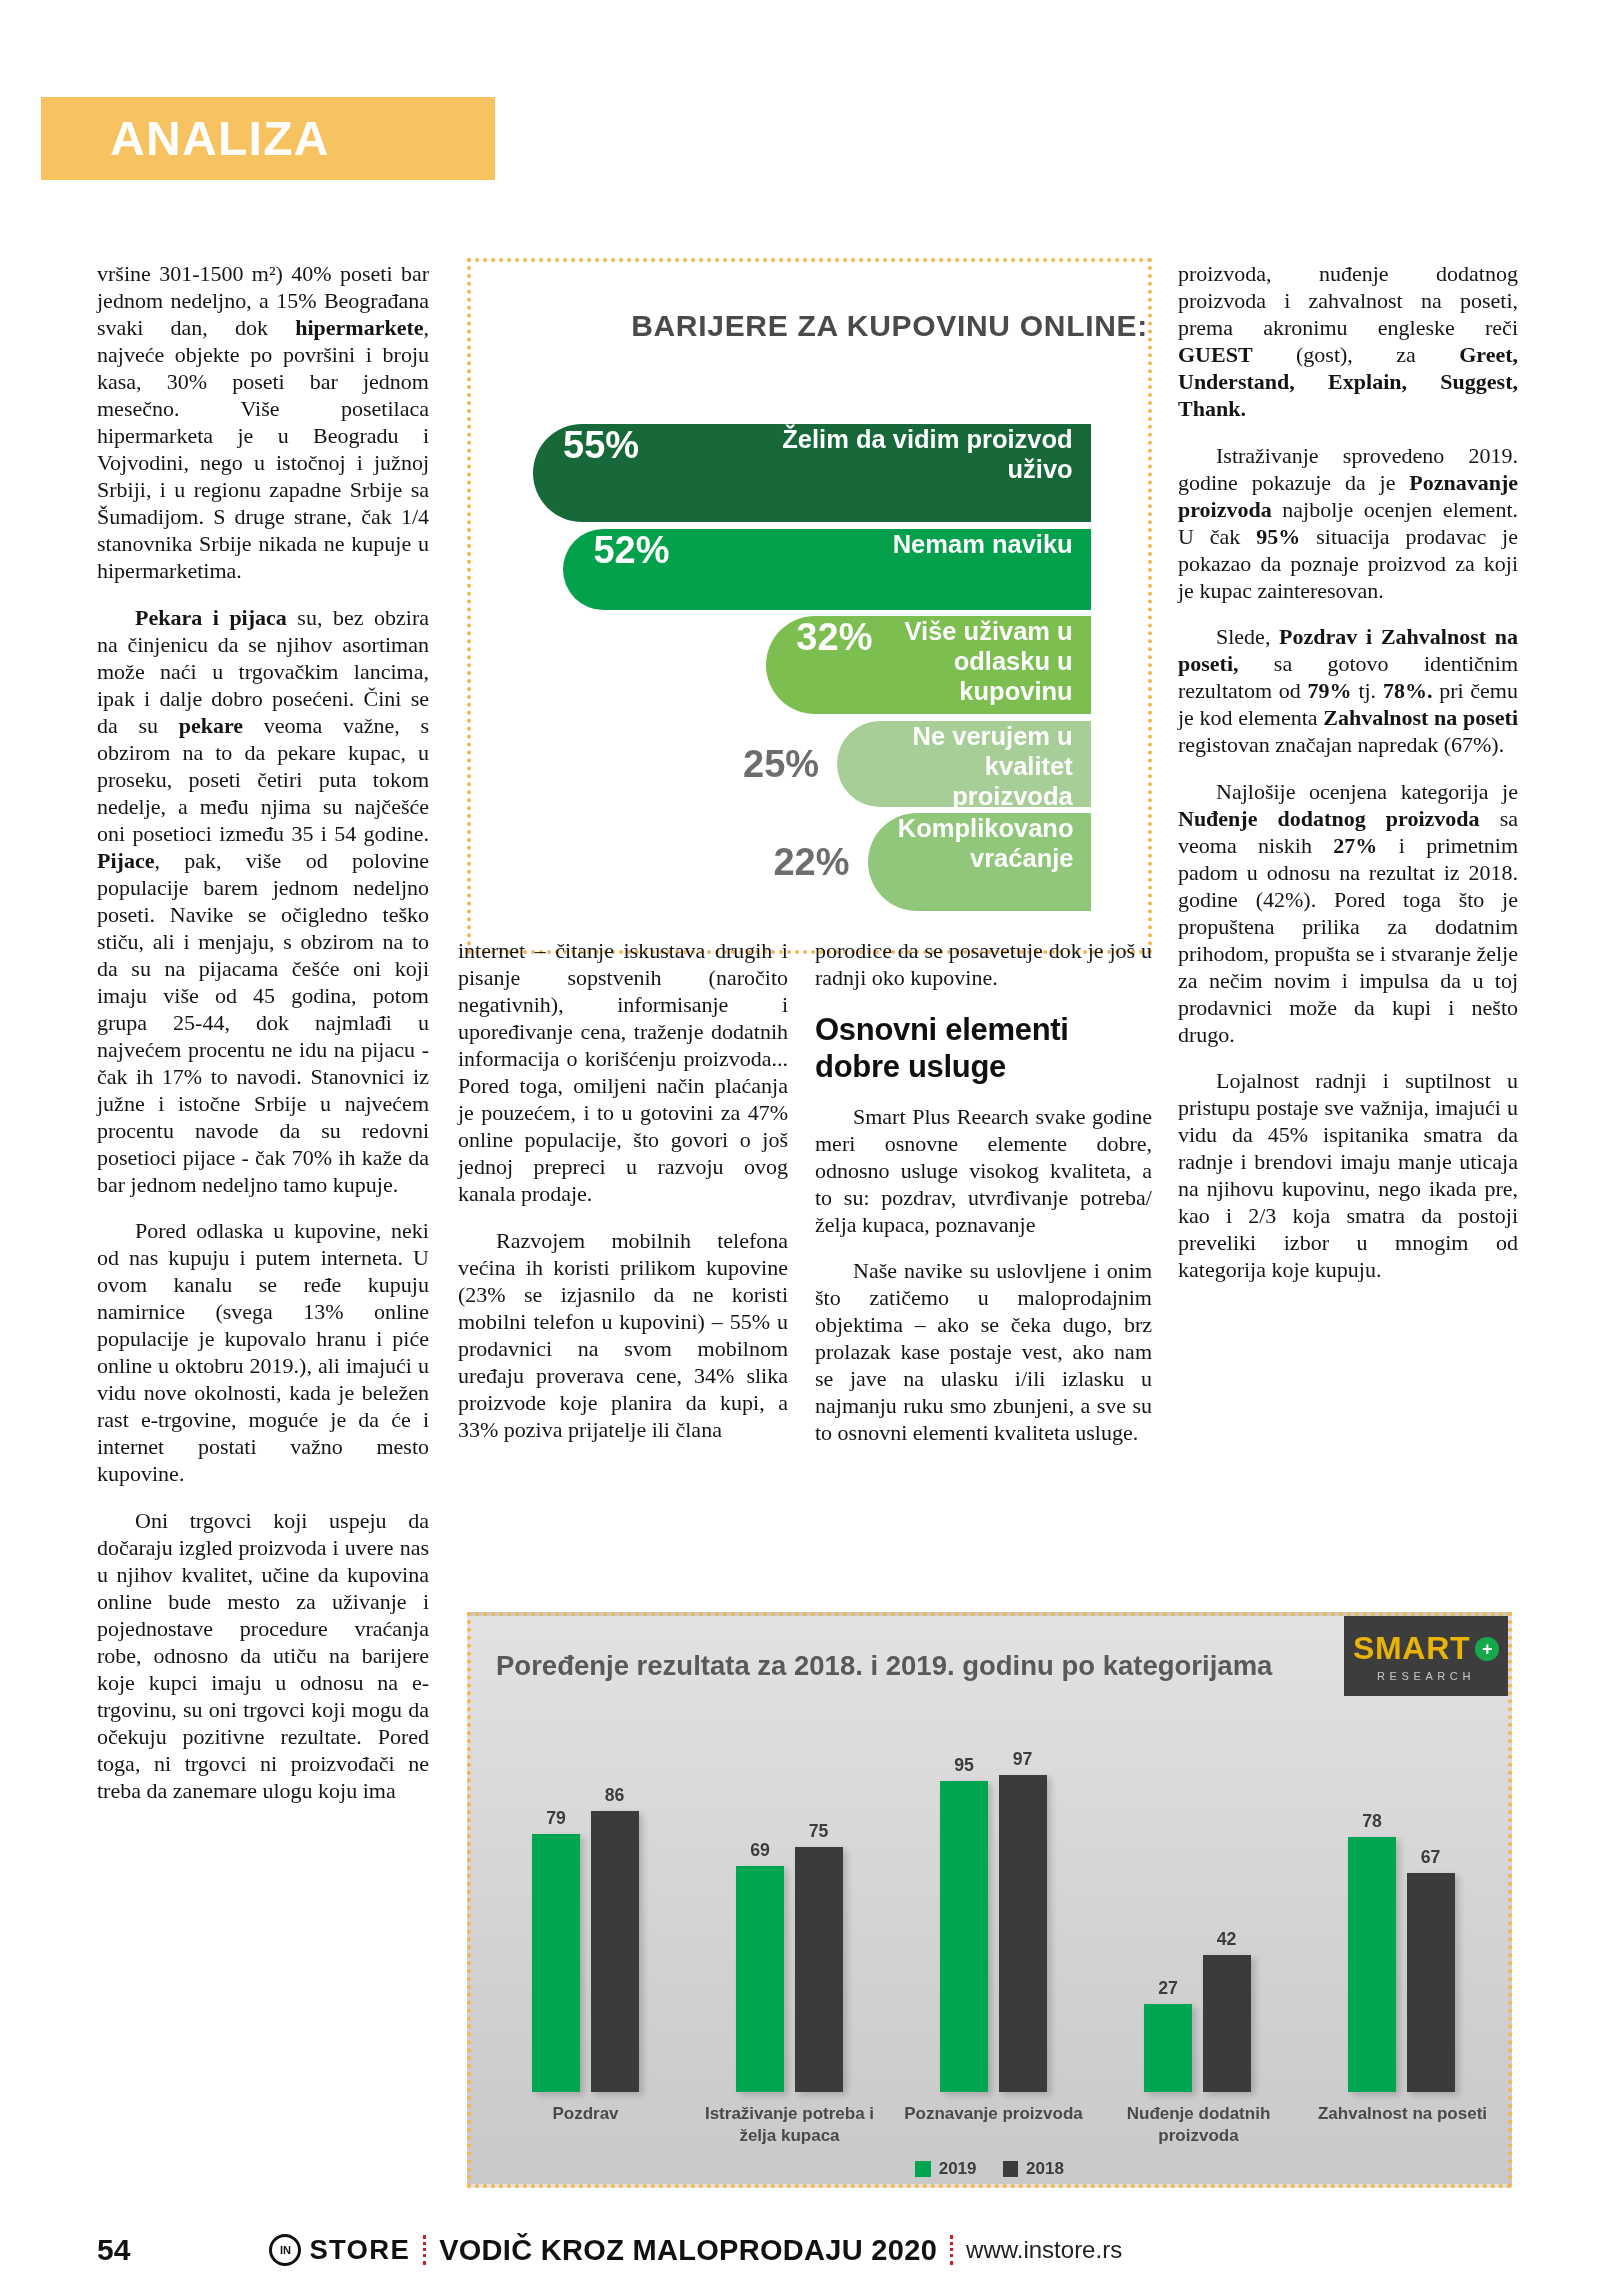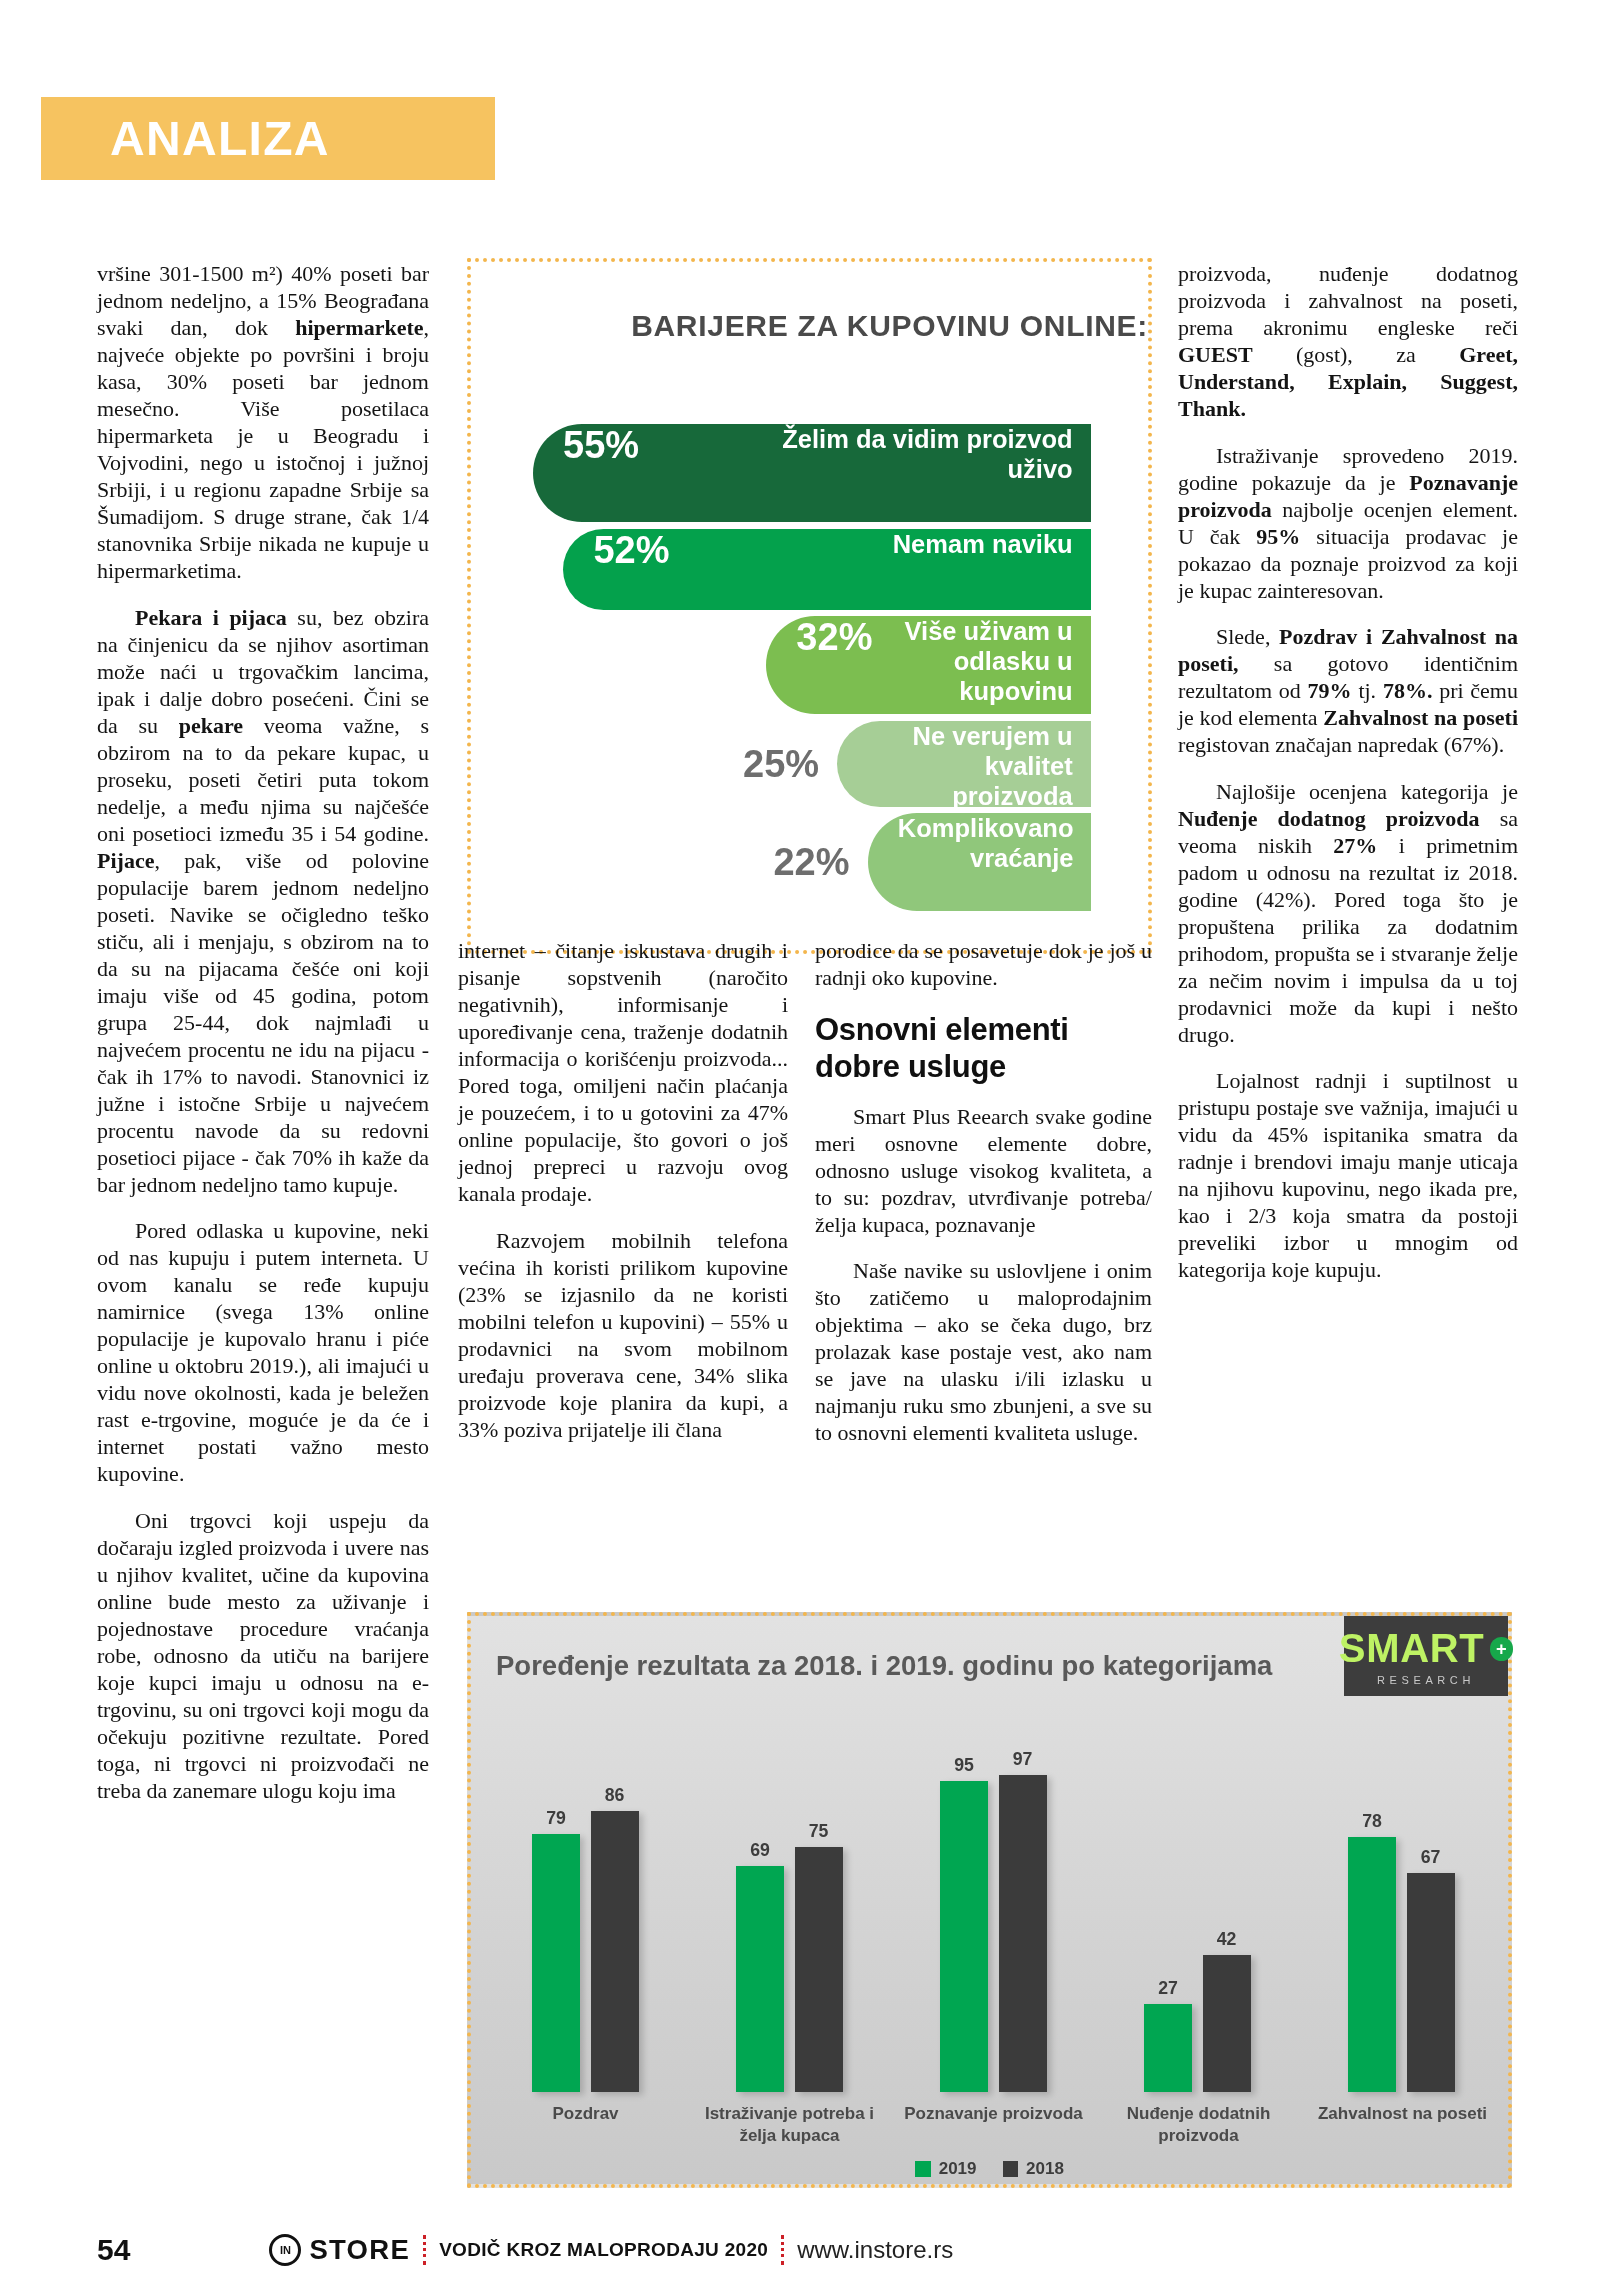--- a/index.html
+++ b/index.html
@@ -34,21 +34,21 @@
   .bpct{color:#ffffff;font-family:"Liberation Sans",sans-serif;font-weight:bold;font-size:38px;flex:none;}
   .bpct.outside{position:absolute;top:50%;transform:translateY(-50%);color:#6e6e6e;}
   
   .comparison{position:absolute;left:467px;top:1612px;width:1045px;height:576px;box-sizing:border-box;
         border:4.6px dotted #F3B64D;background:linear-gradient(180deg,#e2e2e2 0%,#d2d2d2 60%,#c9c9c9 100%);}
   .comparison-title{position:absolute;left:25px;top:34px;width:811px;font-family:"Liberation Sans",sans-serif;
         font-weight:bold;font-size:27.5px;color:#595959;}
   .smart-logo{position:absolute;right:0;top:0;width:164px;height:80px;background:#3d3d3d;
         display:flex;flex-direction:column;align-items:center;justify-content:center;}
   .smart-row{display:flex;align-items:center;gap:5.2px;}
-  .smart-text{font-family:"Liberation Sans",sans-serif;font-weight:bold;font-size:40px;color:#bef264;letter-spacing:0.7px;text-align:right;}
+  .smart-text{font-family:"Liberation Sans",sans-serif;font-weight:bold;font-size:32px;color:#eab308;letter-spacing:0.7px;text-align:right;}
   .smart-dot{width:23.6px;height:23.6px;border-radius:50%;background:#17A84B;color:#ffffff;
         font-family:"Liberation Sans",sans-serif;font-weight:bold;font-size:18.3px;line-height:23.6px;text-align:center;}
   .smart-sub{font-family:"Liberation Sans",sans-serif;font-size:11px;color:#c9c9c9;letter-spacing:4.6px;margin-top:2.6px;}
   .comparison-plot{position:absolute;left:0;right:0;top:149px;height:327px;}
   .cgroup{position:absolute;bottom:0;display:flex;align-items:flex-end;gap:10.5px;}
   .cbar{position:relative;box-shadow:3.9px 2.6px 6.5px rgba(0,0,0,0.18);}
   .cval{position:absolute;top:-26px;left:0;width:100%;text-align:center;
         font-family:"Liberation Sans",sans-serif;font-weight:bold;font-size:17.7px;color:#3d3d3d;}
   .comparison-cats{position:absolute;left:0;right:0;top:487px;height:52px;}
   .clabel{position:absolute;width:203px;text-align:center;font-family:"Liberation Sans",sans-serif;
@@ -59,21 +59,21 @@
   .legend-swatch{width:15.7px;height:15.7px;display:inline-block;}
   
   .footer{position:absolute;left:97px;top:2233px;right:98px;display:flex;align-items:center;
         font-family:"Liberation Sans",sans-serif;}
   .page-number{font-weight:bold;font-size:30px;color:#111;}
   .footer-cluster{display:flex;align-items:center;margin-left:139px;}
   .instore-icon{width:26px;height:26px;border:3.3px solid #111;border-radius:50%;display:flex;
         align-items:center;justify-content:center;font-weight:bold;font-size:11px;color:#111;letter-spacing:0;}
   .brand{font-weight:bold;font-size:27.5px;color:#111;letter-spacing:1.3px;margin-left:8px;}
   .red-sep{height:30px;border-left:3.3px dotted #cc2027;margin:0 13px;}
-  .edition{font-weight:bold;font-size:19px;color:#111;letter-spacing:0.3px;}
+  .edition{font-weight:bold;font-size:29px;color:#111;letter-spacing:0.3px;}
   .website{font-size:24px;color:#222;}
 </style>
 </head>
 <body>
 
 <div class="page">
 
   <div class="band">
     <div class="band-title">ANALIZA</div>
   </div>

